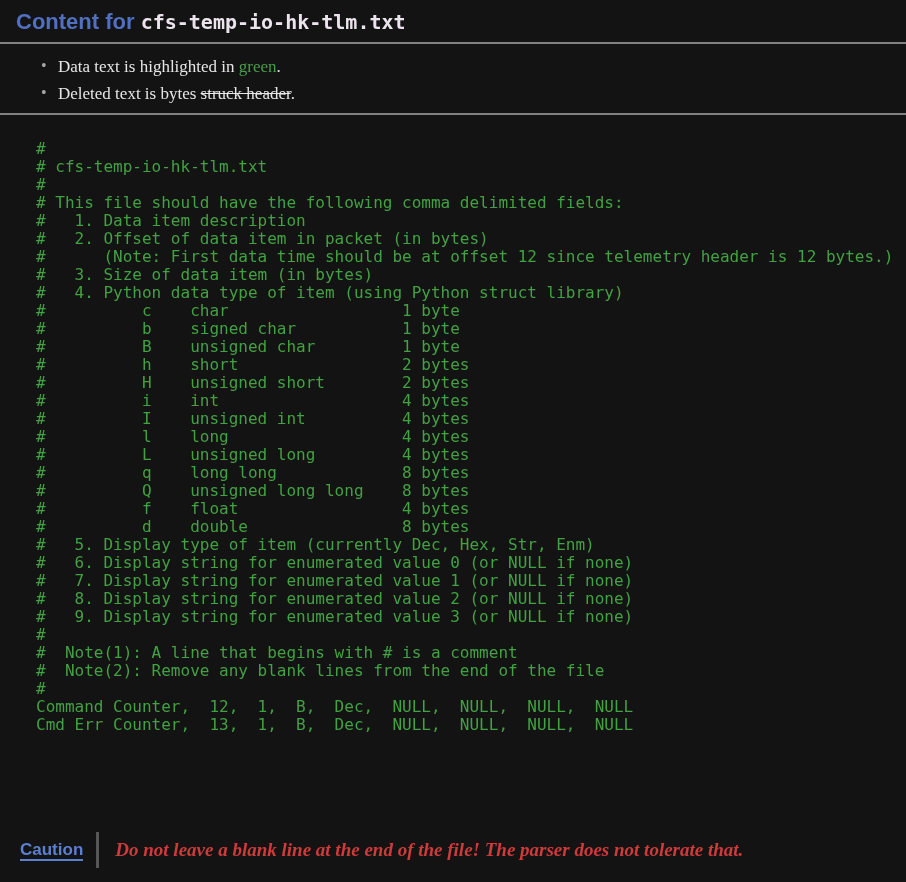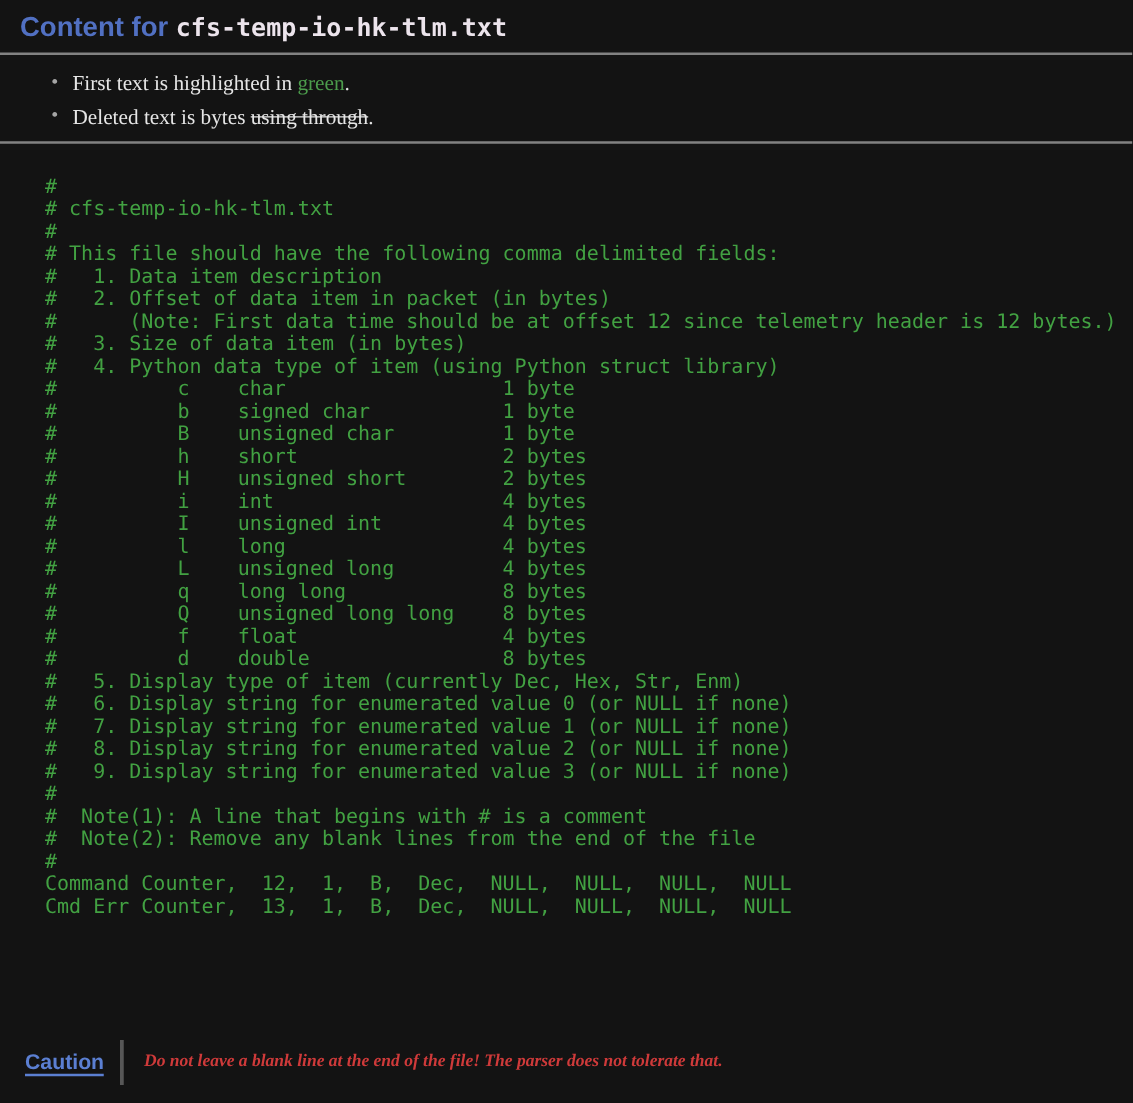--- a/index.html
+++ b/index.html
@@ -109,37 +109,37 @@
   .caution-divider {
     width: 3px;
     height: 36px;
     background: #575757;
     margin: 0 16px 0 13px;
   }
   .caution-message {
     font-family: "Liberation Serif", "DejaVu Serif", serif;
     font-style: italic;
     font-weight: bold;
-    font-size: 14px;
+    font-size: 19px;
     color: #cf3a3a;
   }
 </style>
 </head>
 <body>
 
 <div class="page">
 
   <div class="title-row">
     <span class="title-prefix">Content for </span><span class="title-filename">cfs-temp-io-hk-tlm.txt</span>
   </div>
   <hr class="rule rule-title">
 
   <ul class="legend">
-      <li><span>First text is highlighted in </span><span class="hl-added">green</span><span>.</span></li>
-      <li><span>Deleted text is bytes </span><span class="hl-deleted">using through</span><span>.</span></li>
+      <li><span>Data text is highlighted in </span><span class="hl-added">green</span><span>.</span></li>
+      <li><span>Deleted text is bytes </span><span class="hl-deleted">struck header</span><span>.</span></li>
     </ul>
 
   <hr class="rule rule-change">
 
   <pre class="file-content">#
 # cfs-temp-io-hk-tlm.txt
 #
 # This file should have the following comma delimited fields:
 #   1. Data item description
 #   2. Offset of data item in packet (in bytes)

